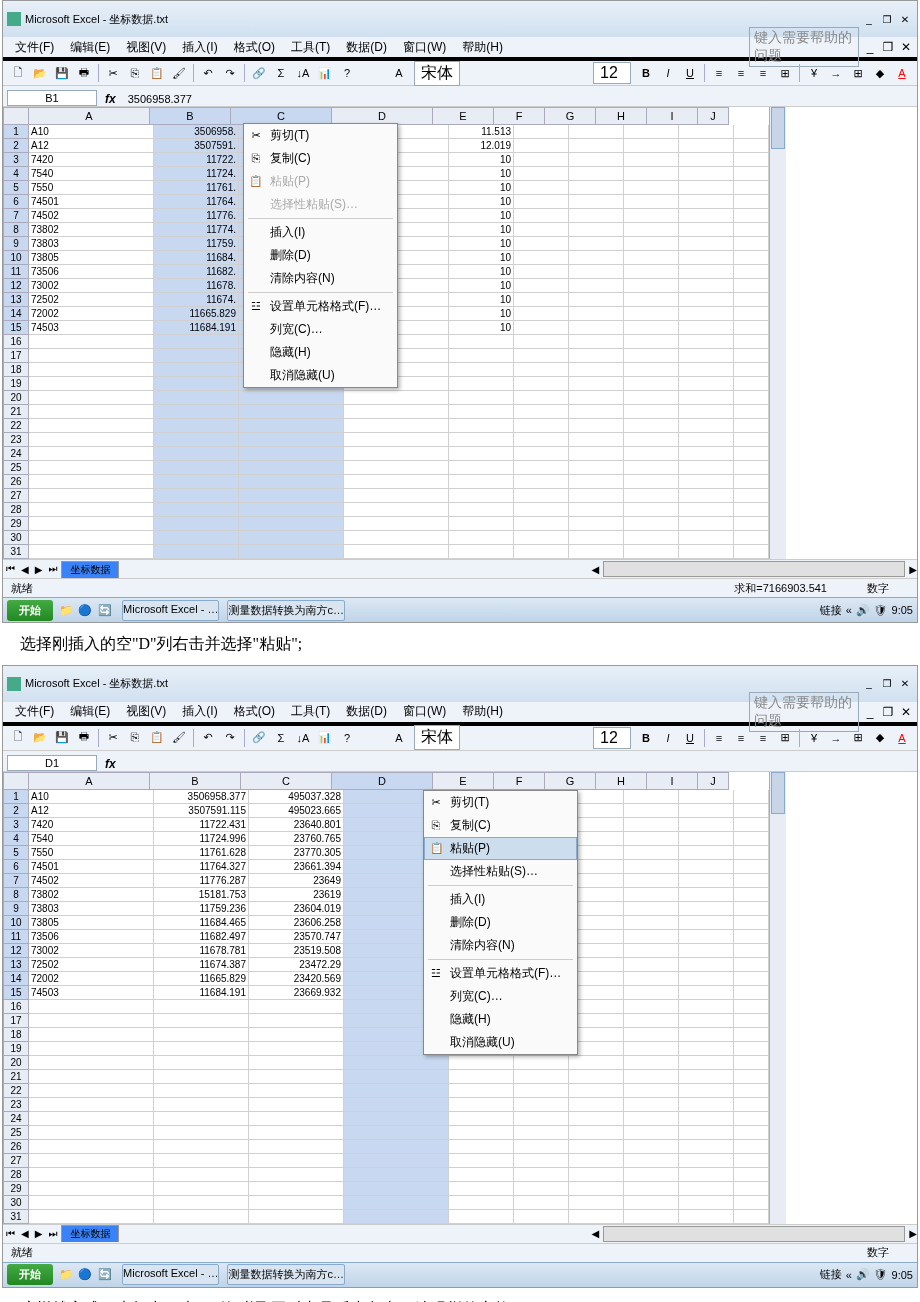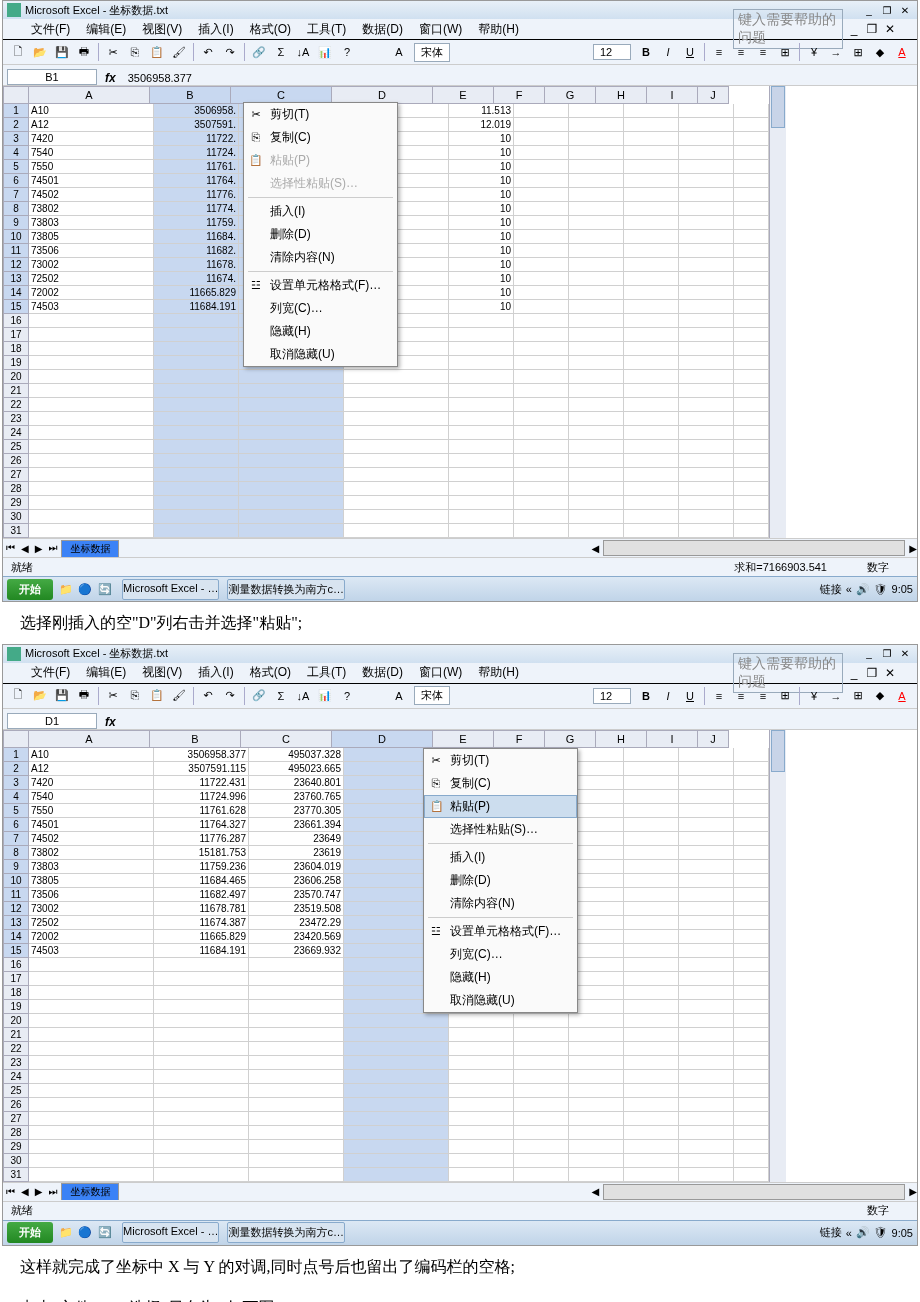--- a/index.html
+++ b/index.html
@@ -1,30 +1,30 @@
 <!DOCTYPE html>
 <html><head>
 <meta charset="utf-8">
 <style>
 body{margin:0;font-family:"SimSun","宋体",sans-serif;font-size:12px;background:#fff;color:#000}
 .page{width:920px;margin:0 auto;background:#fff}
 .excel{border:1px solid #999;margin:0 2px}
-.titlebar{background:linear-gradient(#e8f0f8,#d0e0f0);height:18px;display:flex;align-items:center;padding:0 4px;font-size:11px}
+.titlebar{background:linear-gradient(#e8f0f8,#d0e0f0);height:36px;display:flex;align-items:center;padding:0 4px;font-size:11px}
 .titlebar .tb-icon{width:14px;height:14px;background:#4a8;margin-right:4px}
 .titlebar .spacer{flex:1}
 .titlebar .wbtn{width:16px;height:14px;margin-left:2px;display:flex;align-items:center;justify-content:center;font-size:10px;cursor:pointer}
-.menubar{background:#eef3fa;height:20px;display:flex;align-items:center;padding:0 20px;font-size:12px;border-bottom:1px solid #000000}
+.menubar{background:#eef3fa;height:20px;display:flex;align-items:center;padding:0 4px;font-size:12px;border-bottom:4px solid #000000}
 .menubar .mitem{padding:2px 8px;cursor:pointer}
 .menubar .help{flex:1}
 .menubar .helpbox{border:1px solid #9ab;padding:1px 4px;color:#888;font-size:14px;width:100px}
 .menubar .wbtn{width:14px;margin-left:4px;text-align:center;cursor:pointer}
 .toolbar{background:#eef3fa;height:24px;display:flex;align-items:center;padding:0 4px;border-bottom:1px solid #ccc}
 .toolbar .tbtn{width:18px;height:18px;margin:0 1px;border:1px solid transparent;display:flex;align-items:center;justify-content:center;font-size:11px;cursor:pointer}
 .toolbar .sep{width:1px;height:18px;background:#aac;margin:0 3px}
-.toolbar .font{border:1px solid #9ab;padding:1px 6px;font-size:11px;margin:0 4px;background:#fff}
+.toolbar .font{border:1px solid #9ab;padding:1px 6px;font-size:16px;margin:0 4px;background:#fff}
 .namebar{background:#eef3fa;height:20px;display:flex;align-items:flex-end;padding:0 4px;border-bottom:1px solid #ccc}
 .namebar .namebox{border:1px solid #9ab;background:#fff;width:80px;padding:1px 4px;font-size:11px;text-align:center}
 .namebar .fx{margin:0 8px;font-style:italic;font-weight:bold}
 .namebar .formula{flex:1;padding:1px 4px;font-size:11px}
 .grid{display:flex}
 .colhdrs{display:flex}
 .cornr{width:24px;height:16px;background:#e8ecf4;border:1px solid #aab}
 .ch{height:16px;background:#e8ecf4;border:1px solid #aab;border-left:none;text-align:center;font-size:11px;display:flex;align-items:center;justify-content:center}
 .ch.sel{background:#c8d8f0}
 .rh{width:24px;height:13px;background:#e8ecf4;border:1px solid #aab;border-top:none;text-align:center;font-size:10px;display:flex;align-items:center;justify-content:center}

